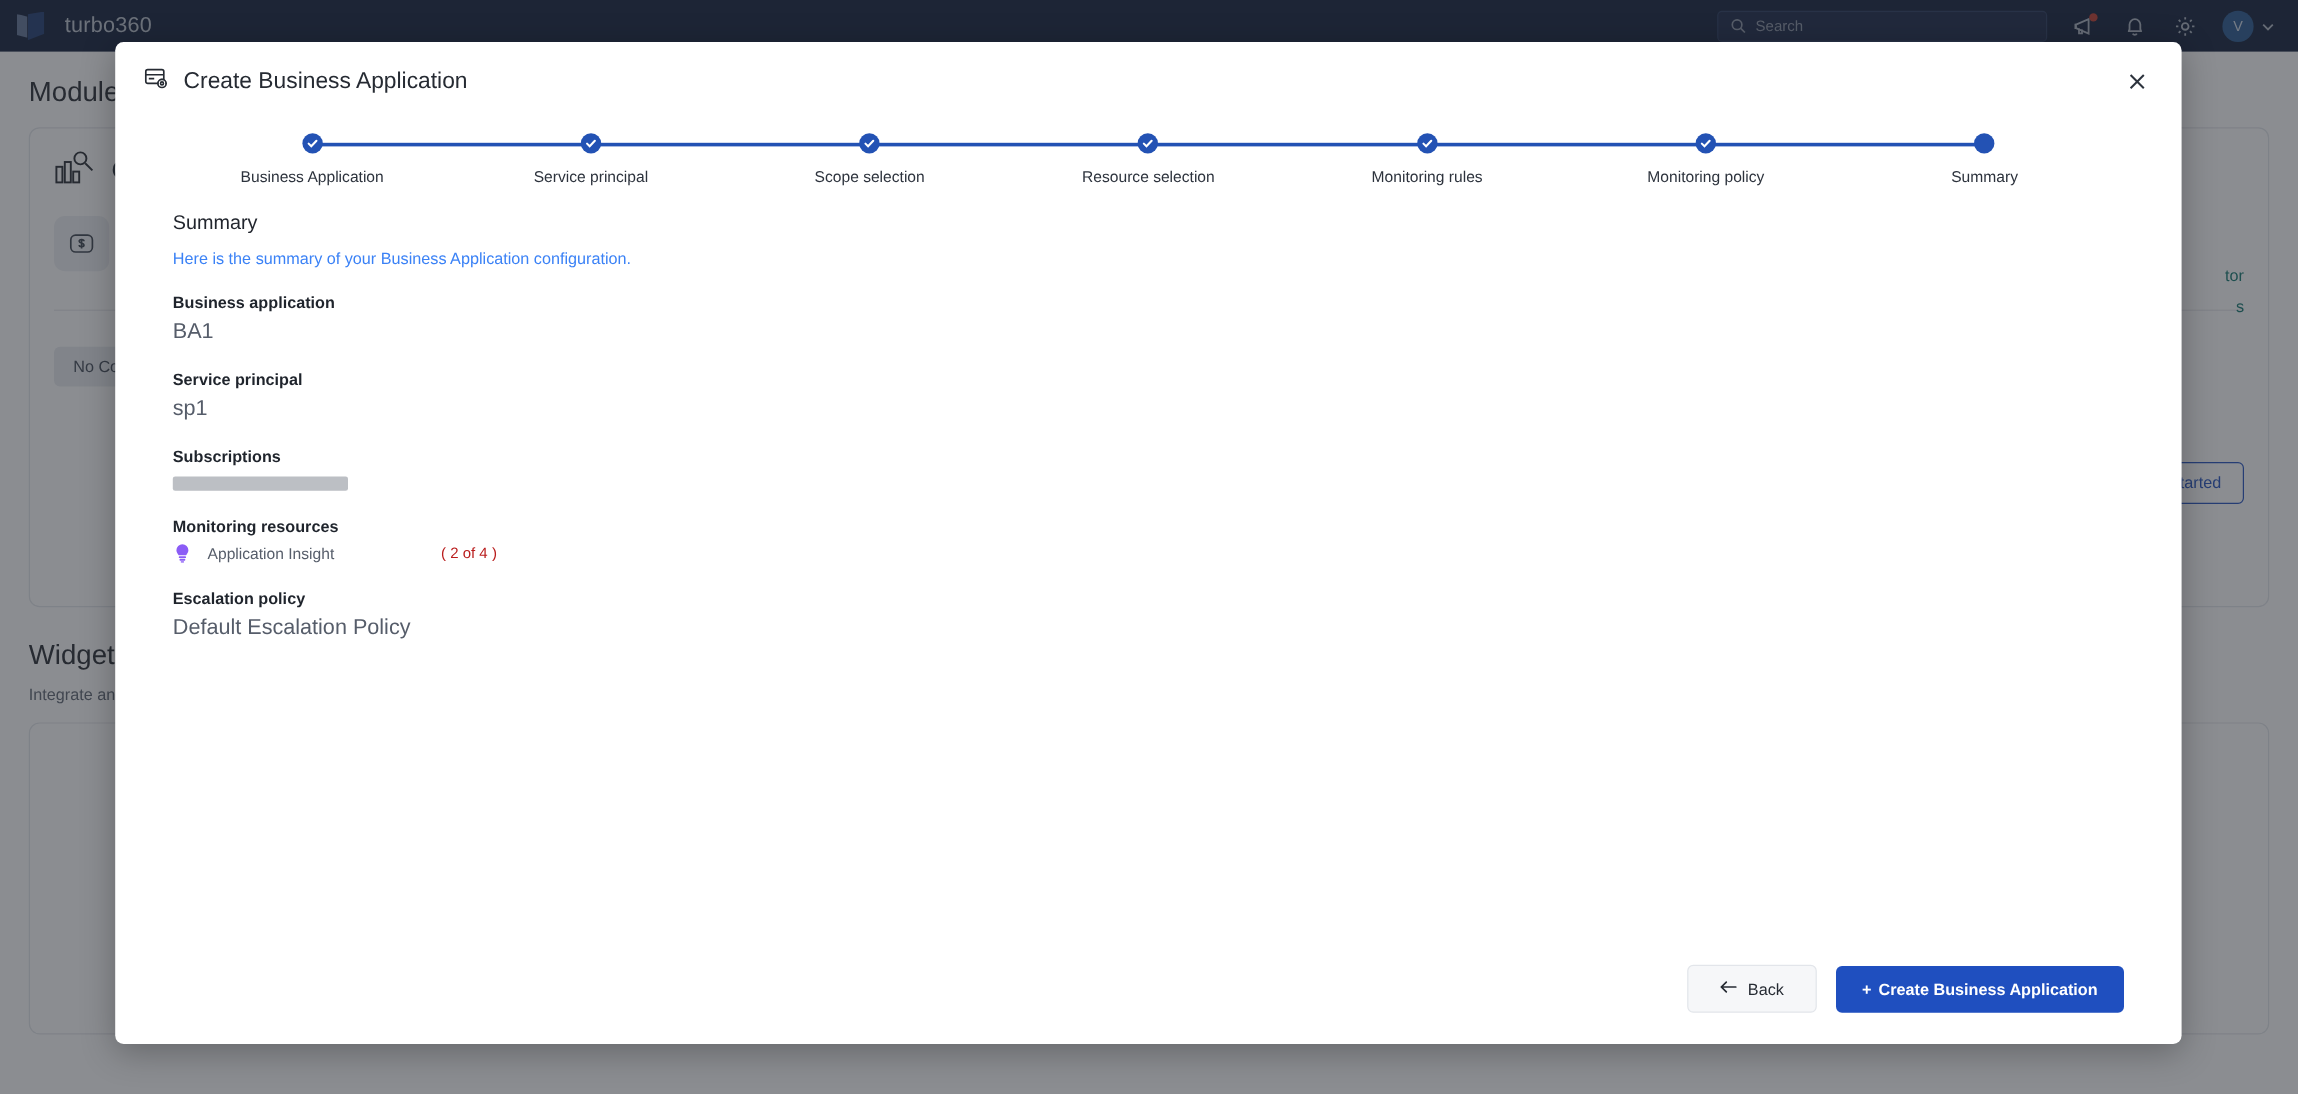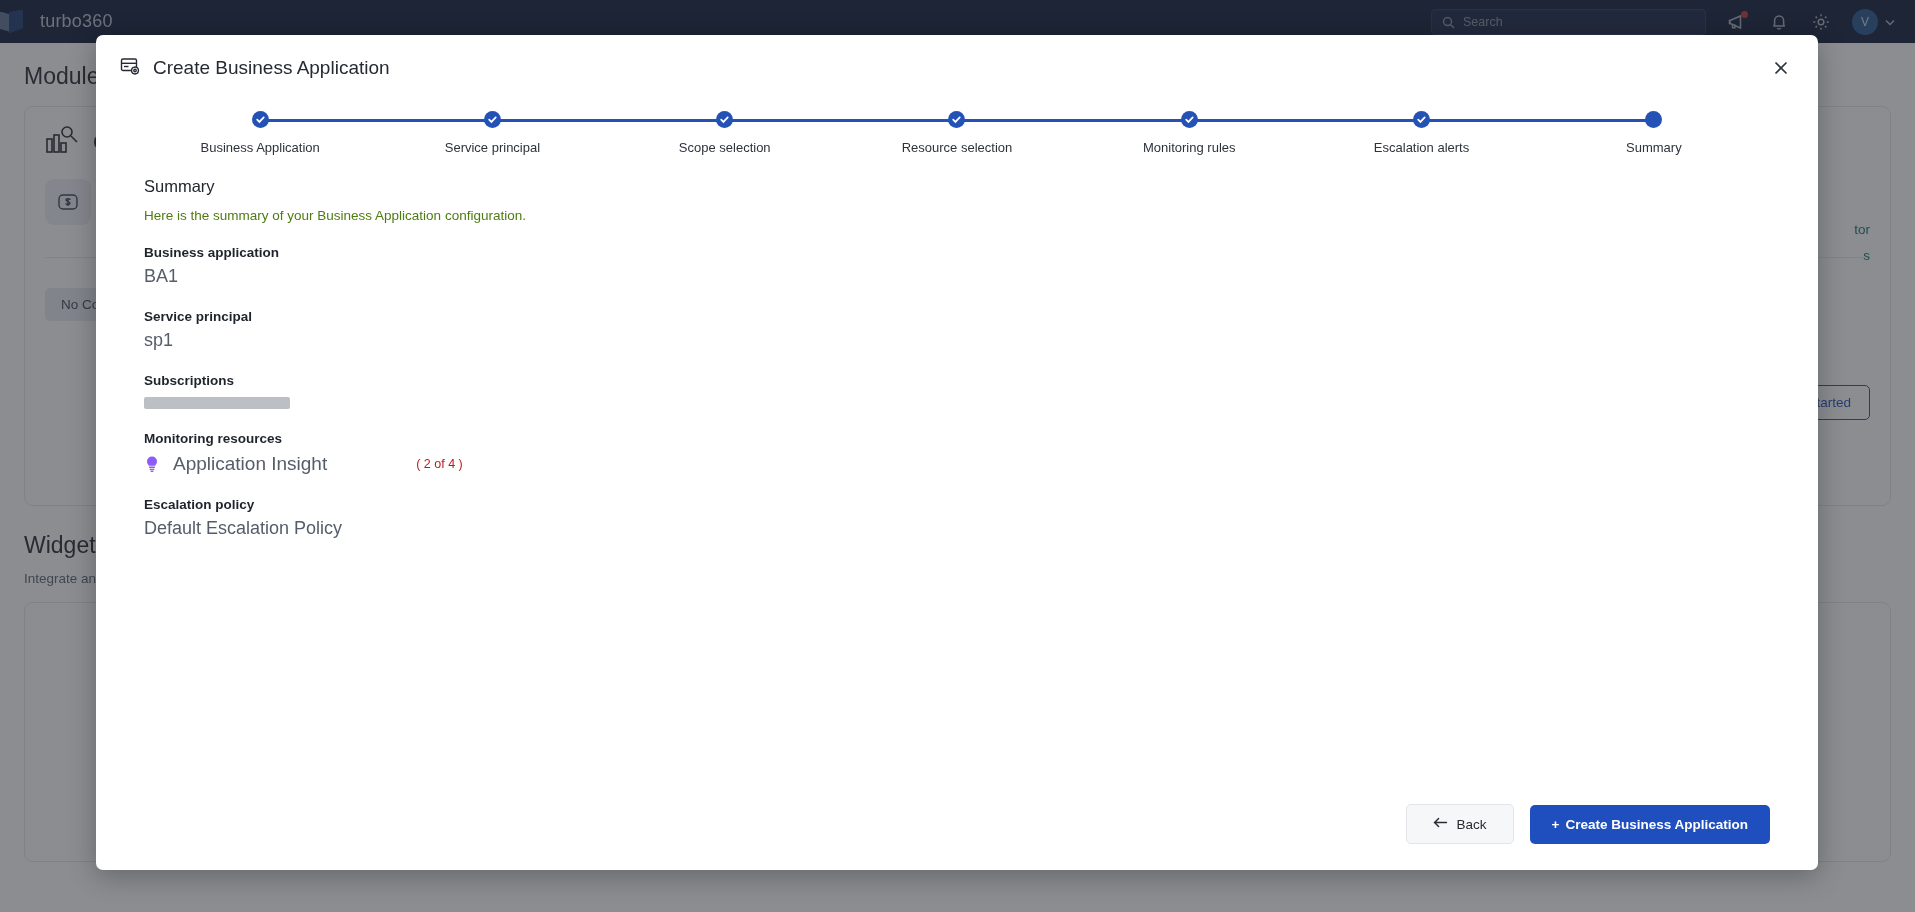--- a/index.html
+++ b/index.html
@@ -14,21 +14,21 @@
   
   #page-root { position: relative; width: 1915px; height: 912px; }
 
   .topbar {
     position: absolute; top: 0; left: 0;
     width: 1915px; height: 43px;
     background: #0d1a35;
     display: flex; align-items: center;
     z-index: 5;
   }
-  .brand { display: flex; align-items: center; gap: 14px; }
+  .brand { display: flex; align-items: center; gap: 14px; padding-left: 14px; }
   .brand-logo { width: 26px; height: 24px; position: relative; }
   .brand-logo .f1 {
     position: absolute; left: 0; top: 2px; width: 9px; height: 20px;
     background: #5d7196; clip-path: polygon(0 0,100% 12%,100% 100%,0 88%);
   }
   .brand-logo .f2 {
     position: absolute; left: 9px; top: 0; width: 14px; height: 24px;
     background: #1c3870; clip-path: polygon(0 10%,100% 0,100% 78%,0 100%);
   }
   .brand-name { color: #b9c0cc; font-size: 18px; letter-spacing: .2px; }
@@ -128,28 +128,28 @@
   .dot {
     width: 17px; height: 17px; border-radius: 50%; background: #2352b4;
     display: flex; align-items: center; justify-content: center; position: relative; z-index: 2;
   }
   .dot svg { width: 11px; height: 11px; }
   .step-label { margin-top: 12px; font-size: 13px; color: #2d333d; white-space: nowrap; }
 
   
   .modal-body { flex: 1; padding: 14px 48px 0 48px; overflow: hidden; }
   .sum-h { font-size: 16.5px; color: #22262e; }
-  .sum-sub { margin-top: 12px; font-size: 13.5px; color: #4d7c0f; }
+  .sum-sub { margin-top: 12px; font-size: 13.5px; color: #3b82f6; }
   .field { margin-top: 22px; }
   .field-label { font-size: 13.5px; font-weight: bold; color: #1f242c; }
   .field-value { margin-top: 6px; font-size: 18px; color: #565d6a; }
   .redacted { margin-top: 9px; width: 146px; height: 12px; background: #bcbfc4; border-radius: 2px; }
   .res-row { margin-top: 7px; display: flex; align-items: center; }
   .res-icon { width: 16px; height: 16px; display: flex; align-items: center; justify-content: center; }
-  .res-name { margin-left: 13px; font-size: 19px; color: #565d6a; }
+  .res-name { margin-left: 13px; font-size: 13px; color: #565d6a; }
   .res-count { margin-left: 89px; font-size: 12.5px; color: #b91c1c; }
 
   
   .modal-foot {
     padding: 0 48px 26px 48px; display: flex; justify-content: flex-end;
     align-items: center; gap: 16px;
   }
   .btn-back {
     display: flex; align-items: center; gap: 9px;
     background: #f6f7f9; border: 1px solid #e2e5ea; color: #262b33;
@@ -328,21 +328,21 @@
           </span>
           <span class="step-label">Monitoring rules</span>
         </div>
 
         <div class="step">
           <span class="dot">
             <svg viewBox="0 0 12 12" fill="none" stroke="#fff" stroke-width="1.9" stroke-linecap="round">
                 <path d="M2.4 6.2L4.8 8.6 9.5 3.6"></path>
               </svg>
           </span>
-          <span class="step-label">Escalation alerts</span>
+          <span class="step-label">Monitoring policy</span>
         </div>
 
         <div class="step">
           <span class="dot"></span>
           <span class="step-label">Summary</span>
         </div>
 
       </div>
     </div>
 

